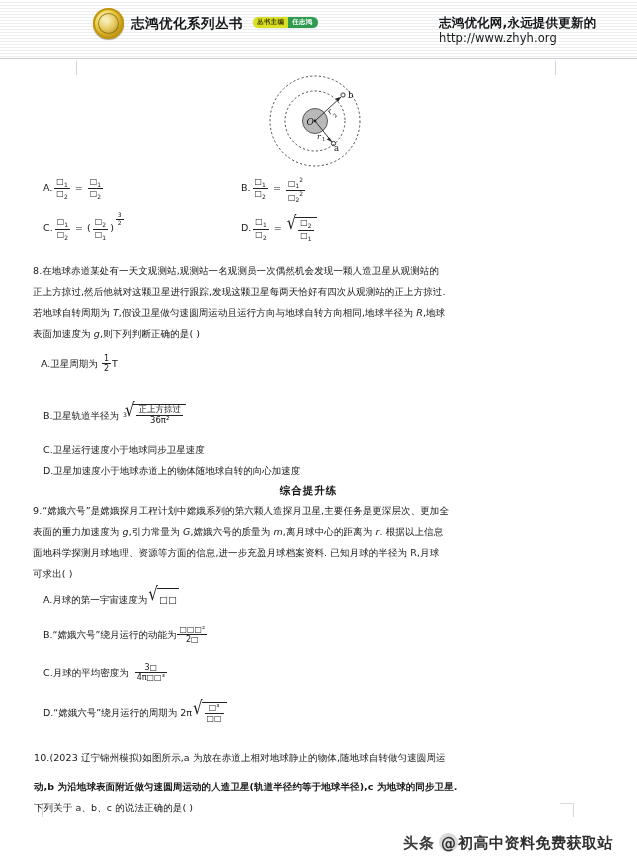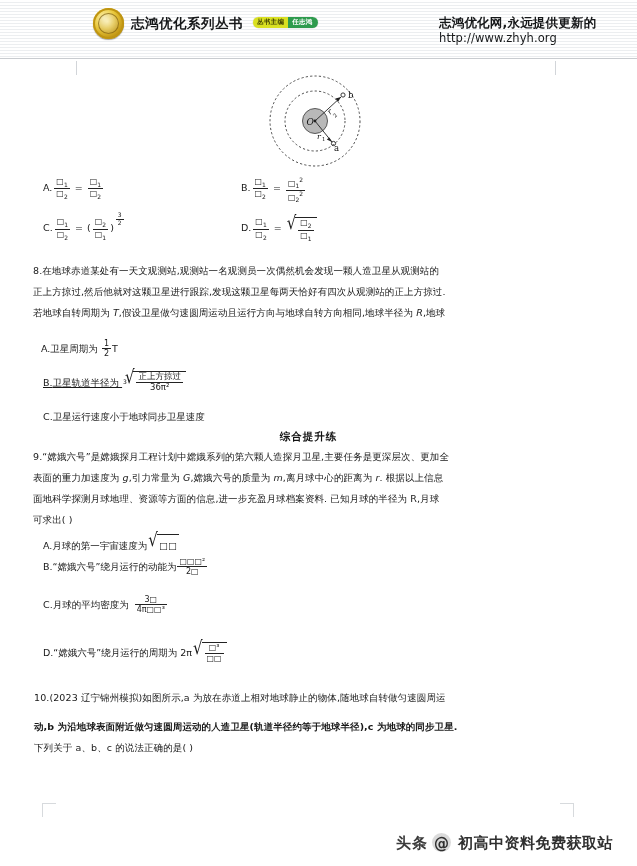--- a/index.html
+++ b/index.html
@@ -202,21 +202,20 @@
   }
   .wm-circle{
     width:19px;height:19px;border-radius:50%;
     background:#cfcfcf;opacity:.75;
     position:absolute;left:-2px;top:-1px;
   }
   .wm-name{
     font-size:15px;font-weight:bold;color:#2f2f2f;
     letter-spacing:.5px;position:relative;z-index:2;
     padding-left:2px;
-    margin-left:7px;
   }
   .wm-at-sym{
     font-size:15px;font-weight:bold;color:#2f2f2f;
     position:relative;z-index:2;
   }
 </style>
 </head>
 <body>
 
 <div class="header">
@@ -341,43 +340,47 @@
         </span>
       </div>
     </div>
 
     <div class="qtext" style="margin-top:16px;">
       <div><span>8.</span><span>在地球赤道某处有一天文观测站,观测站一名观测员一次偶然机会发现一颗人造卫星从观测站的</span></div>
       <div>正上方掠过,然后他就对这颗卫星进行跟踪,发现这颗卫星每两天恰好有四次从观测站的正上方掠过.</div>
       <div>
         <span>若地球自转周期为 </span><span class="em">T</span><span>,假设卫星做匀速圆周运动且运行方向与地球自转方向相同,地球半径为 </span><span class="em">R</span><span>,地球</span>
       </div>
-    </div>
-
-    <div class="opt-line" style="margin-top:16px;padding-left:41px;">
+      <div>
+        <span>表面加速度为 </span><span class="em">g</span><span>,则下列判断正确的是(      )</span>
+      </div>
+    </div>
+
+    <div class="opt-line" style="margin-top:10px;padding-left:41px;">
       <span>A.</span><span>卫星周期为 </span><span class="frac">
           <span class="num">1</span>
           <span class="den">2</span>
         </span><span class="em">T</span>
     </div>
 
-    <div class="opt-line" style="margin-top:13px;text-decoration:underline;">
+    <div class="opt-line" style="margin-top:31px;">
       <span>B.</span><span>卫星轨道半径为 </span><span class="radical">
           <span class="idx">3</span>
           <span class="sign">√</span>
           <span class="body">
             <span class="frac big">
               <span class="num">正上方掠过</span>
               <span class="den">36π²</span>
             </span>
           </span>
         </span>
     </div>
 
     <div class="opt-line" style="margin-top:12px;">C.卫星运行速度小于地球同步卫星速度</div>
+    <div class="opt-line" style="margin-top:1px;">D.卫星加速度小于地球赤道上的物体随地球自转的向心加速度</div>
 
     <div class="section-head">综合提升练</div>
 
     <div class="qtext">
       <div><span>9.</span><span>“嫦娥六号”是嫦娥探月工程计划中嫦娥系列的第六颗人造探月卫星,主要任务是更深层次、更加全</span></div>
       <div>
         <span>表面的重力加速度为 </span><span class="em">g</span><span>,引力常量为 </span><span class="em">G</span><span>,嫦娥六号的质量为 </span><span class="em">m</span><span>,离月球中心的距离为 </span><span class="em">r</span><span>. 根据以上信息</span>
       </div>
       <div>面地科学探测月球地理、资源等方面的信息,进一步充盈月球档案资料. 已知月球的半径为 R,月球</div>
       <div>可求出(      )</div>
@@ -385,35 +388,35 @@
 
     <div class="opt-line" style="margin-top:5px;">
       <span>A.</span><span>月球的第一宇宙速度为</span><span class="radical">
           <span class="sign">√</span>
           <span class="body">
             <span>□□</span>
           </span>
         </span>
     </div>
 
-    <div class="opt-line" style="">
+    <div class="opt-line" style="margin-top:14px;">
       <span>B.</span><span>“嫦娥六号”绕月运行的动能为</span><span class="frac">
           <span class="num">□□□²</span>
           <span class="den">2□</span>
         </span>
     </div>
 
     <div class="opt-line" style="margin-top:18px;">
       <span>C.</span><span>月球的平均密度为</span><span class="frac" style="margin-left:6px;">
           <span class="num">3□</span>
           <span class="den">4π□□³</span>
         </span>
     </div>
 
-    <div class="opt-line" style="margin-top:28px;">
+    <div class="opt-line" style="margin-top:20px;">
       <span>D.</span><span>“嫦娥六号”绕月运行的周期为 2π</span><span class="radical">
           <span class="sign">√</span>
           <span class="body">
             <span class="frac">
               <span class="num">□³</span>
               <span class="den">□□</span>
             </span>
           </span>
         </span>
     </div>

